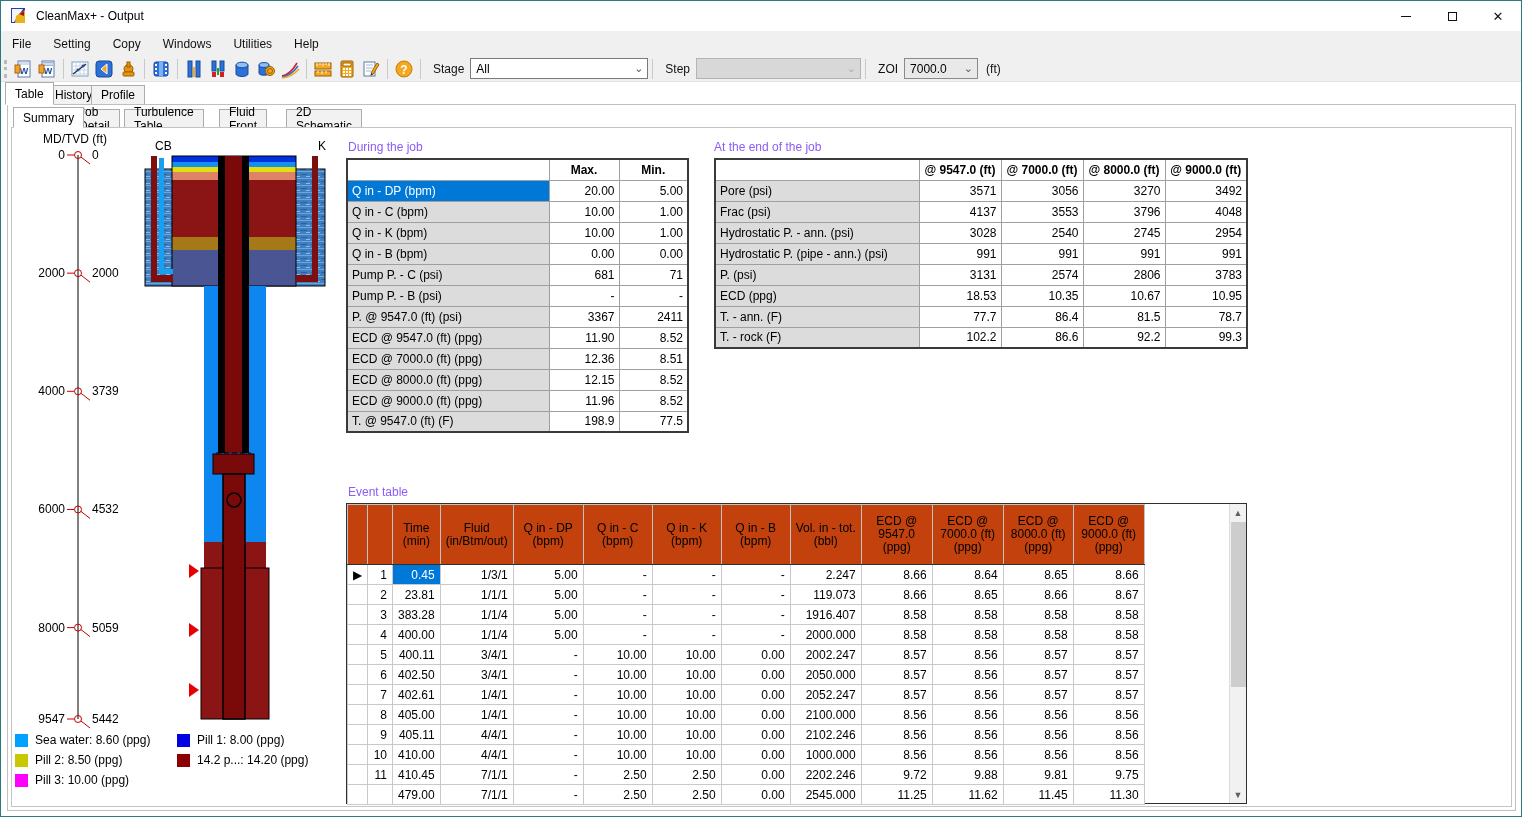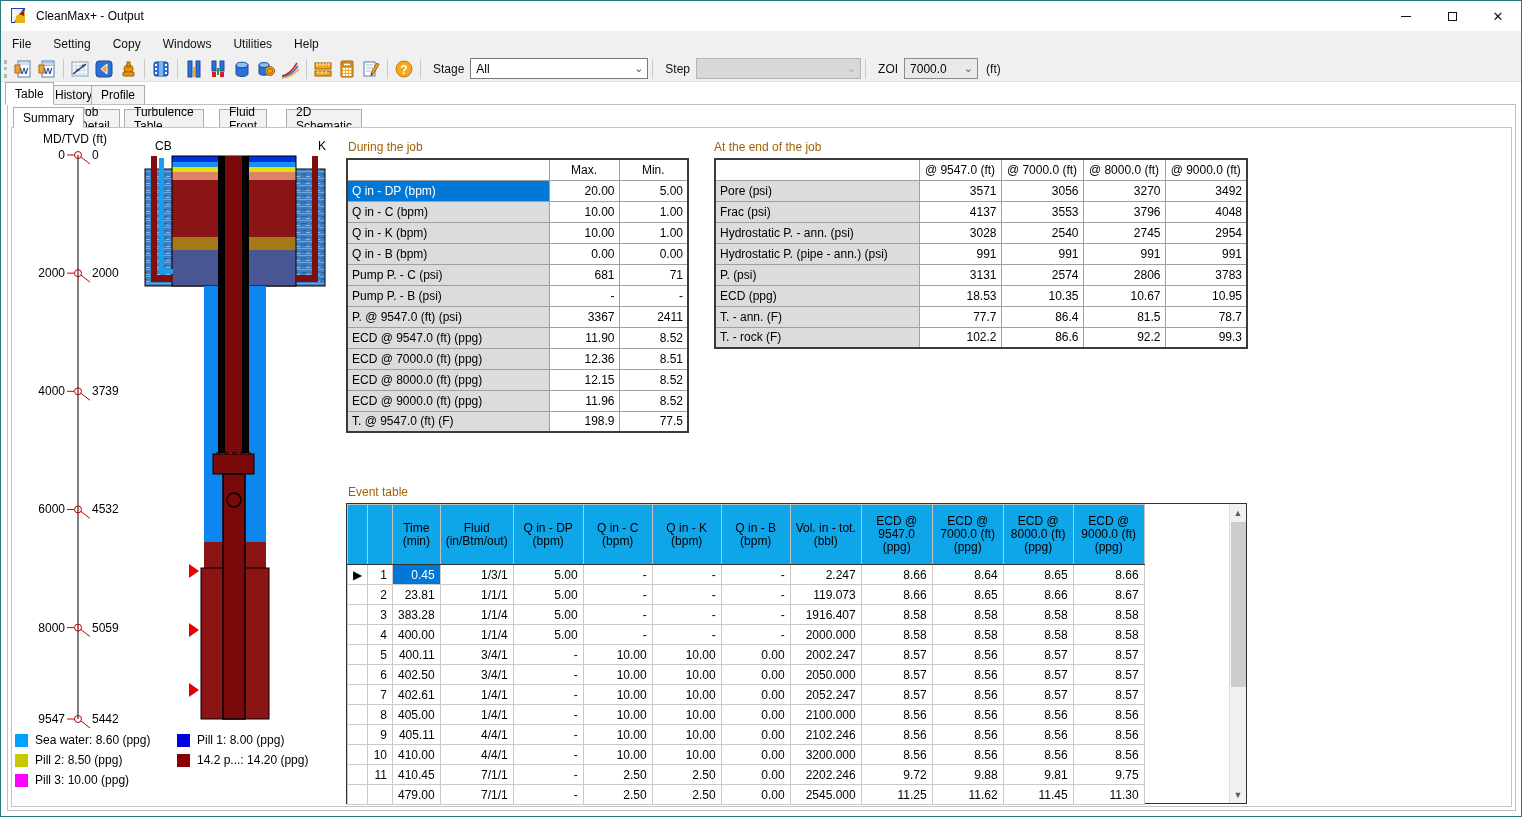--- a/index.html
+++ b/index.html
@@ -32,32 +32,32 @@
 
 .tabstrip{position:absolute;left:4px;top:81px;right:0;height:23px;background:#fff}
 .tab{position:absolute;border:1px solid #acacac;background:#f2f2f2;padding:0 9px;display:flex;align-items:center}
 .tab.active{background:#fff;border-bottom-color:#fff;z-index:3}
 .tabpage-border{position:absolute;left:6px;top:103px;width:1509px;height:707px;border:1px solid #bfbfbf;background:#fff}
 .subtabstrip{position:absolute;left:10px;top:106px;height:21px}
 .subtab{position:absolute;border:1px solid #acacac;background:#f2f2f2;padding:0 9px;display:flex;align-items:center}
 .subtab.active{background:#fff;border-bottom-color:#fff;z-index:3}
 .subpage-border{position:absolute;left:10px;top:126px;width:1501px;height:680px;border:1px solid #c4c4c4;background:#fff}
 
-.sec-label{position:absolute;color:#a16207}
+.sec-label{position:absolute;color:#8b5cf6}
 
 table.kv{border-collapse:collapse;table-layout:fixed;background:#fff;border:2px solid #3a3a3a}
-table.kv th{border:1px solid #9f9f9f;background:#fff;font-weight:normal;text-align:center;height:21px;padding:0 3px}
+table.kv th{border:1px solid #9f9f9f;background:#fff;font-weight:bold;text-align:center;height:21px;padding:0 3px}
 table.kv td{border:1px solid #9f9f9f;height:21px;padding:0 4px;overflow:hidden;white-space:nowrap}
 table.kv td.lbl{background:#dcdcdc;text-align:left}
 table.kv td.num{background:#fff;text-align:right}
 table.kv td.sel{background:#0078d7;color:#fff}
 
 .event-box{position:absolute;border:1px solid #2f2f2f;background:#fff}
 table.ev{border-collapse:collapse;table-layout:fixed;background:#fff}
-table.ev th{border:1px solid #c2c2c2;border-bottom:1px solid #2f2f2f;background:#0ea5e9;font-weight:normal;text-align:center;
+table.ev th{border:1px solid #c2c2c2;border-bottom:1px solid #2f2f2f;background:#c2410c;font-weight:normal;text-align:center;
   white-space:pre-line;height:46px;padding:10px 2px;line-height:13px;vertical-align:middle}
 table.ev td{border:1px solid #c9c9c9;height:20px;padding:0 5px;text-align:right;white-space:nowrap;overflow:hidden}
 table.ev td.rowsel{text-align:center;padding:0;color:#000}
 table.ev td.selcell{background:#0078d7;color:#ffffff}
 
 .vscroll{position:absolute;top:0;right:0;width:17px;height:100%;background:#f1f1f1;border-left:1px solid #dcdcdc}
 .vs-btn{height:17px;display:flex;align-items:center;justify-content:center;color:#606060;font-size:9px}
 .vs-thumb{position:absolute;left:1px;width:15px;background:#cdcdcd}
 
 #legend{position:absolute;left:14px;top:729px;display:grid;grid-template-columns:162px auto;grid-auto-rows:20px;column-gap:0}
@@ -742,21 +742,21 @@
           </tr>
           <tr>
             <td class="rowsel"></td>
             <td>10</td>
             <td>410.00</td>
             <td>4/4/1</td>
             <td>-</td>
             <td>10.00</td>
             <td>10.00</td>
             <td>0.00</td>
-            <td>3200.000</td>
+            <td>1000.000</td>
             <td>8.56</td>
             <td>8.56</td>
             <td>8.56</td>
             <td>8.56</td>
           </tr>
           <tr>
             <td class="rowsel"></td>
             <td>11</td>
             <td>410.45</td>
             <td>7/1/1</td>

